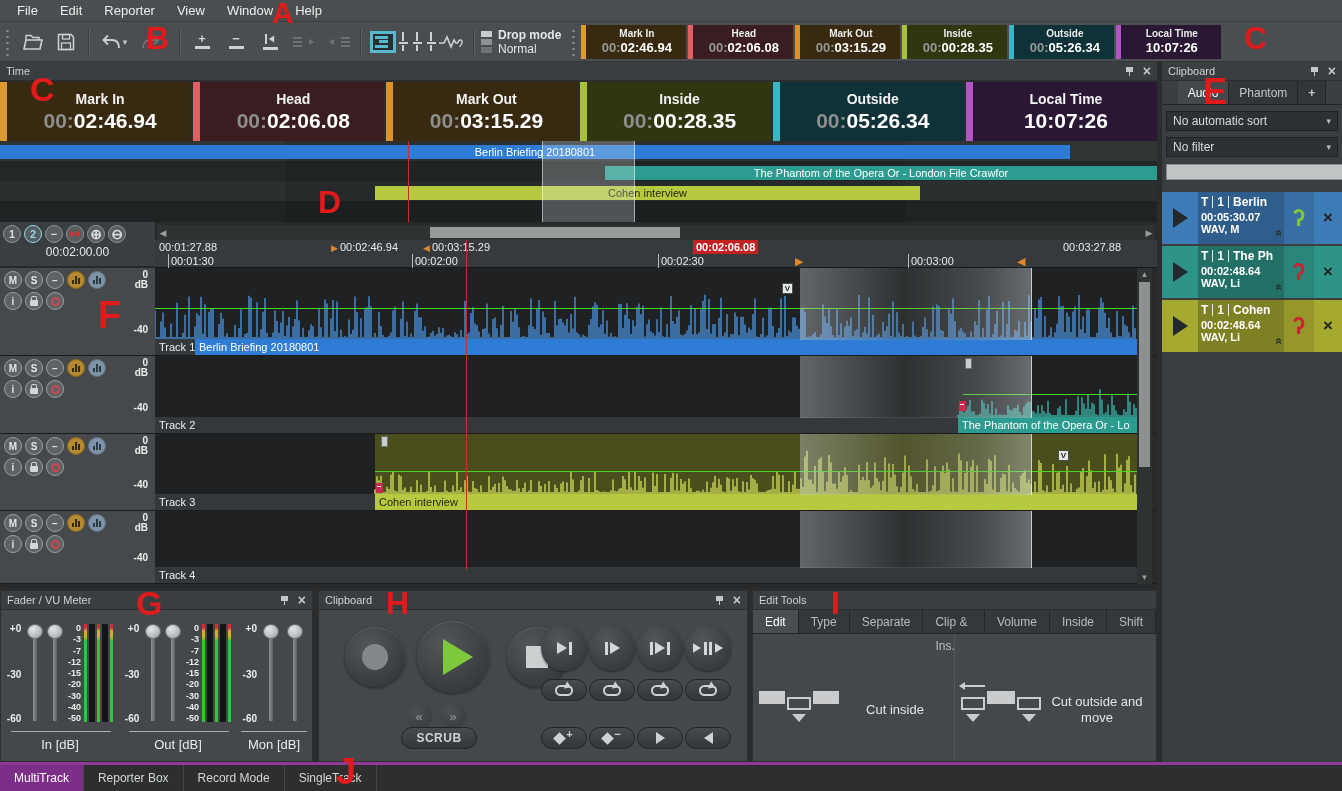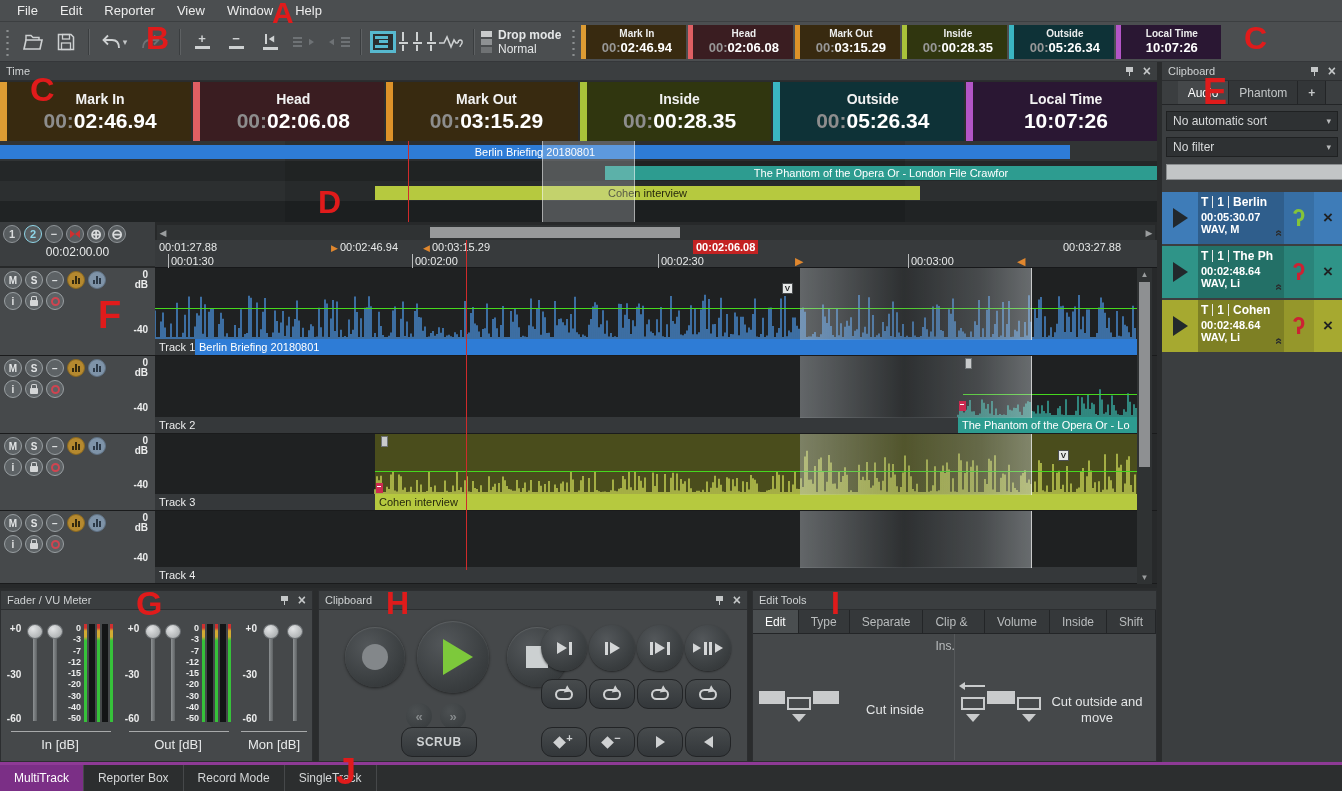--- a/index.html
+++ b/index.html
@@ -118,21 +118,21 @@
   .ms{width:3px;background:linear-gradient(180deg,#d03030 0 4%,#d2ab32 7% 13%,#36c23a 17% 100%);}
   .mdark{width:6px;background:#131516;}
   .fgline{position:absolute;top:140px;height:1px;background:#a8aaab;}
   .flabel{position:absolute;top:146px;text-align:center;font-size:13px;color:#e8eaea;}
   
   .bigbtn{position:absolute;border-radius:50%;background:radial-gradient(circle at 38% 32%,#53575a,#3a3e40 65%,#2e3133);box-shadow:0 1px 3px rgba(0,0,0,.55),inset 0 1px 1px rgba(255,255,255,.12);display:flex;align-items:center;justify-content:center;}
   .playtri{width:0;height:0;border-left:30px solid #7dc93b;border-top:18px solid transparent;border-bottom:18px solid transparent;margin-left:10px;}
   .stopsq{width:22px;height:22px;background:#ccd0d1;}
   .recdot{width:26px;height:26px;border-radius:50%;background:#83878a;}
   .rbtn{position:absolute;width:46px;height:46px;border-radius:50%;background:radial-gradient(circle at 38% 32%,#53575a,#3a3e40 65%,#2e3133);box-shadow:0 1px 2px rgba(0,0,0,.5);display:flex;align-items:center;justify-content:center;}
-  .pill{position:absolute;height:30px;border-radius:11px;background:linear-gradient(#474b4d,#33373a);border:1px solid #222426;display:flex;align-items:center;justify-content:center;color:#cfd2d3;}
+  .pill{position:absolute;height:22px;border-radius:11px;background:linear-gradient(#474b4d,#33373a);border:1px solid #222426;display:flex;align-items:center;justify-content:center;color:#cfd2d3;}
   .tbar{width:3px;height:13px;background:#d4d6d7;margin:0 1px;}
   .ttri{width:0;height:0;border-top:6px solid transparent;border-bottom:6px solid transparent;border-left:10px solid #d4d6d7;margin:0 1px;}
   .loop{width:18px;height:11px;border:2px solid #cfd1d2;border-radius:7px;position:relative;}
   .loop::after{content:"";position:absolute;right:-4px;top:-4px;border:4px solid transparent;border-left:6px solid #cfd1d2;transform:rotate(25deg);}
   .dia{width:9px;height:9px;background:#cfd1d2;transform:rotate(45deg);}
   .dsign{font-size:11px;font-weight:bold;margin-left:2px;margin-top:-8px;}
   .striR{width:0;height:0;border-top:6px solid transparent;border-bottom:6px solid transparent;border-left:9px solid #cfd1d2;}
   .striL{width:0;height:0;border-top:6px solid transparent;border-bottom:6px solid transparent;border-right:9px solid #cfd1d2;}
   .smallbtn{position:absolute;width:26px;height:26px;border-radius:50%;background:radial-gradient(circle at 38% 32%,#4c5052,#35393b);color:#85898b;font-size:13px;font-weight:bold;display:flex;align-items:center;justify-content:center;}
   

